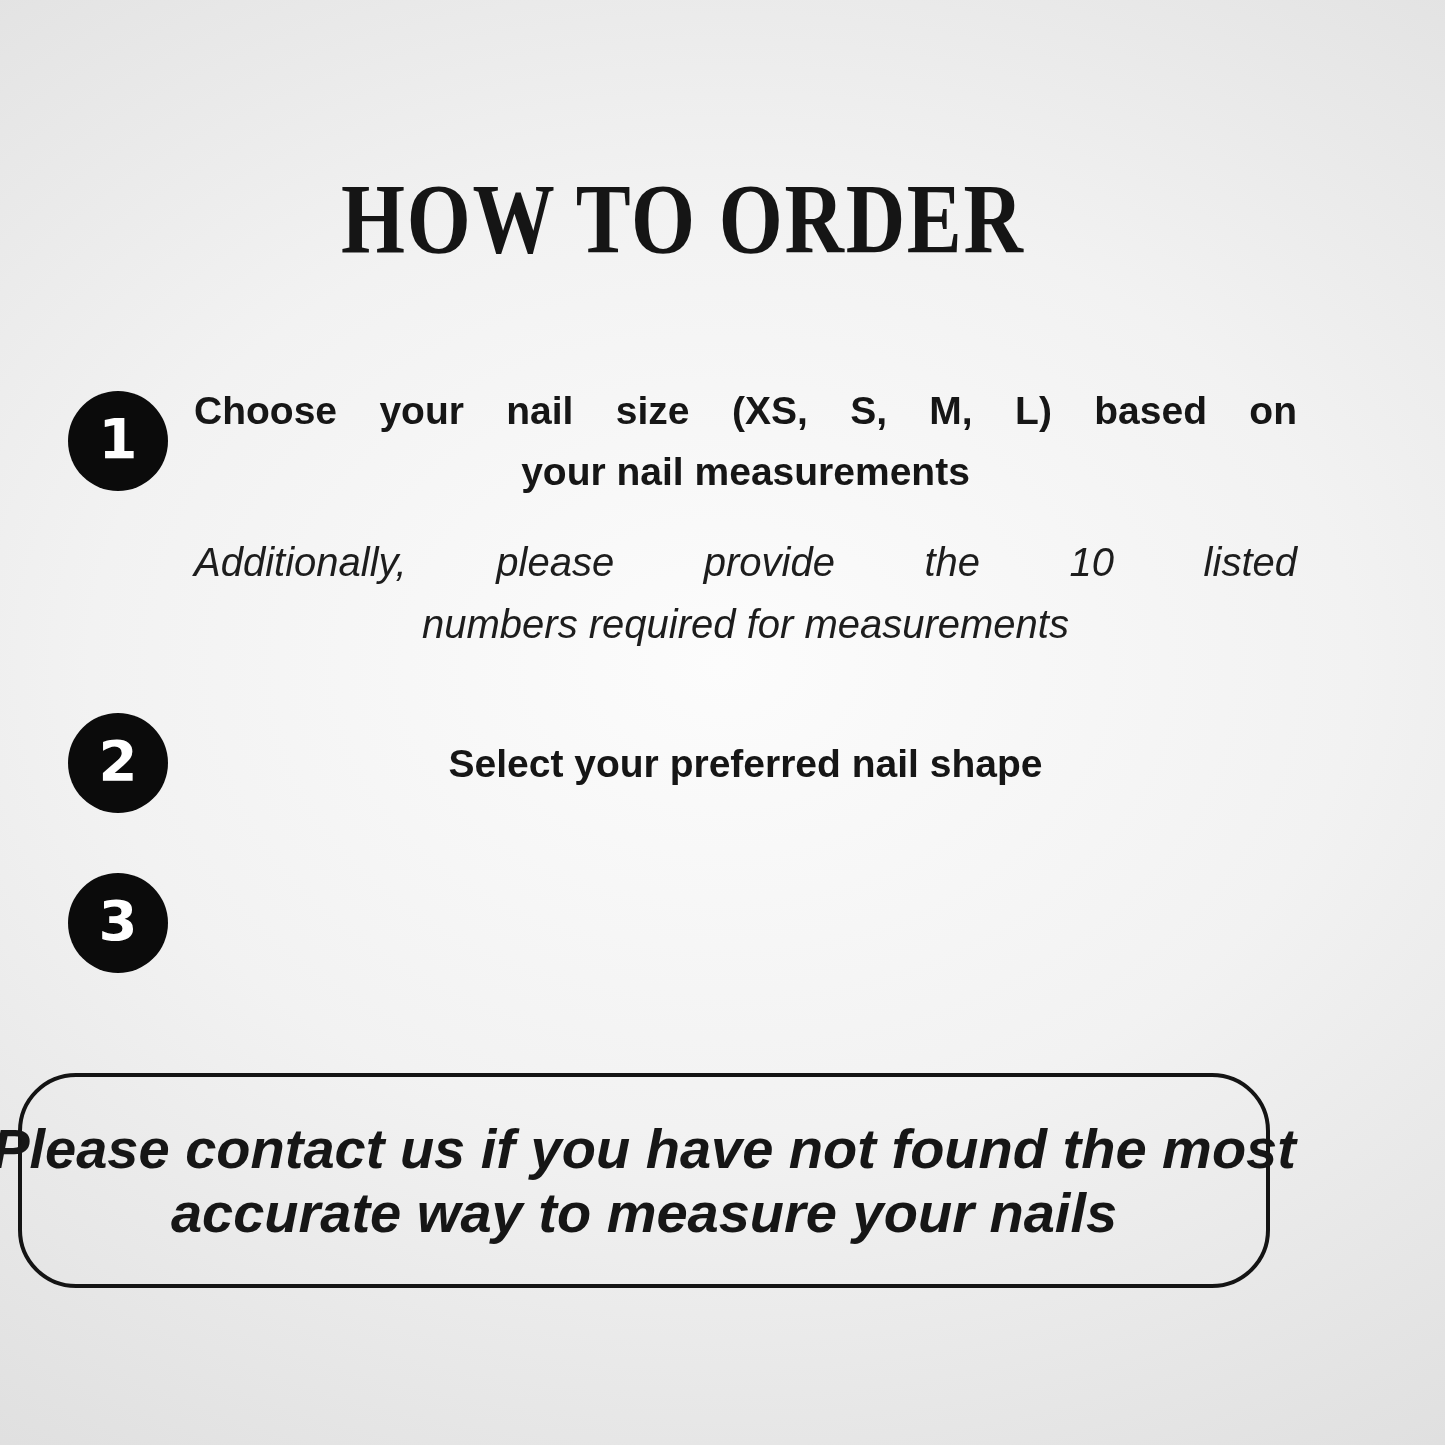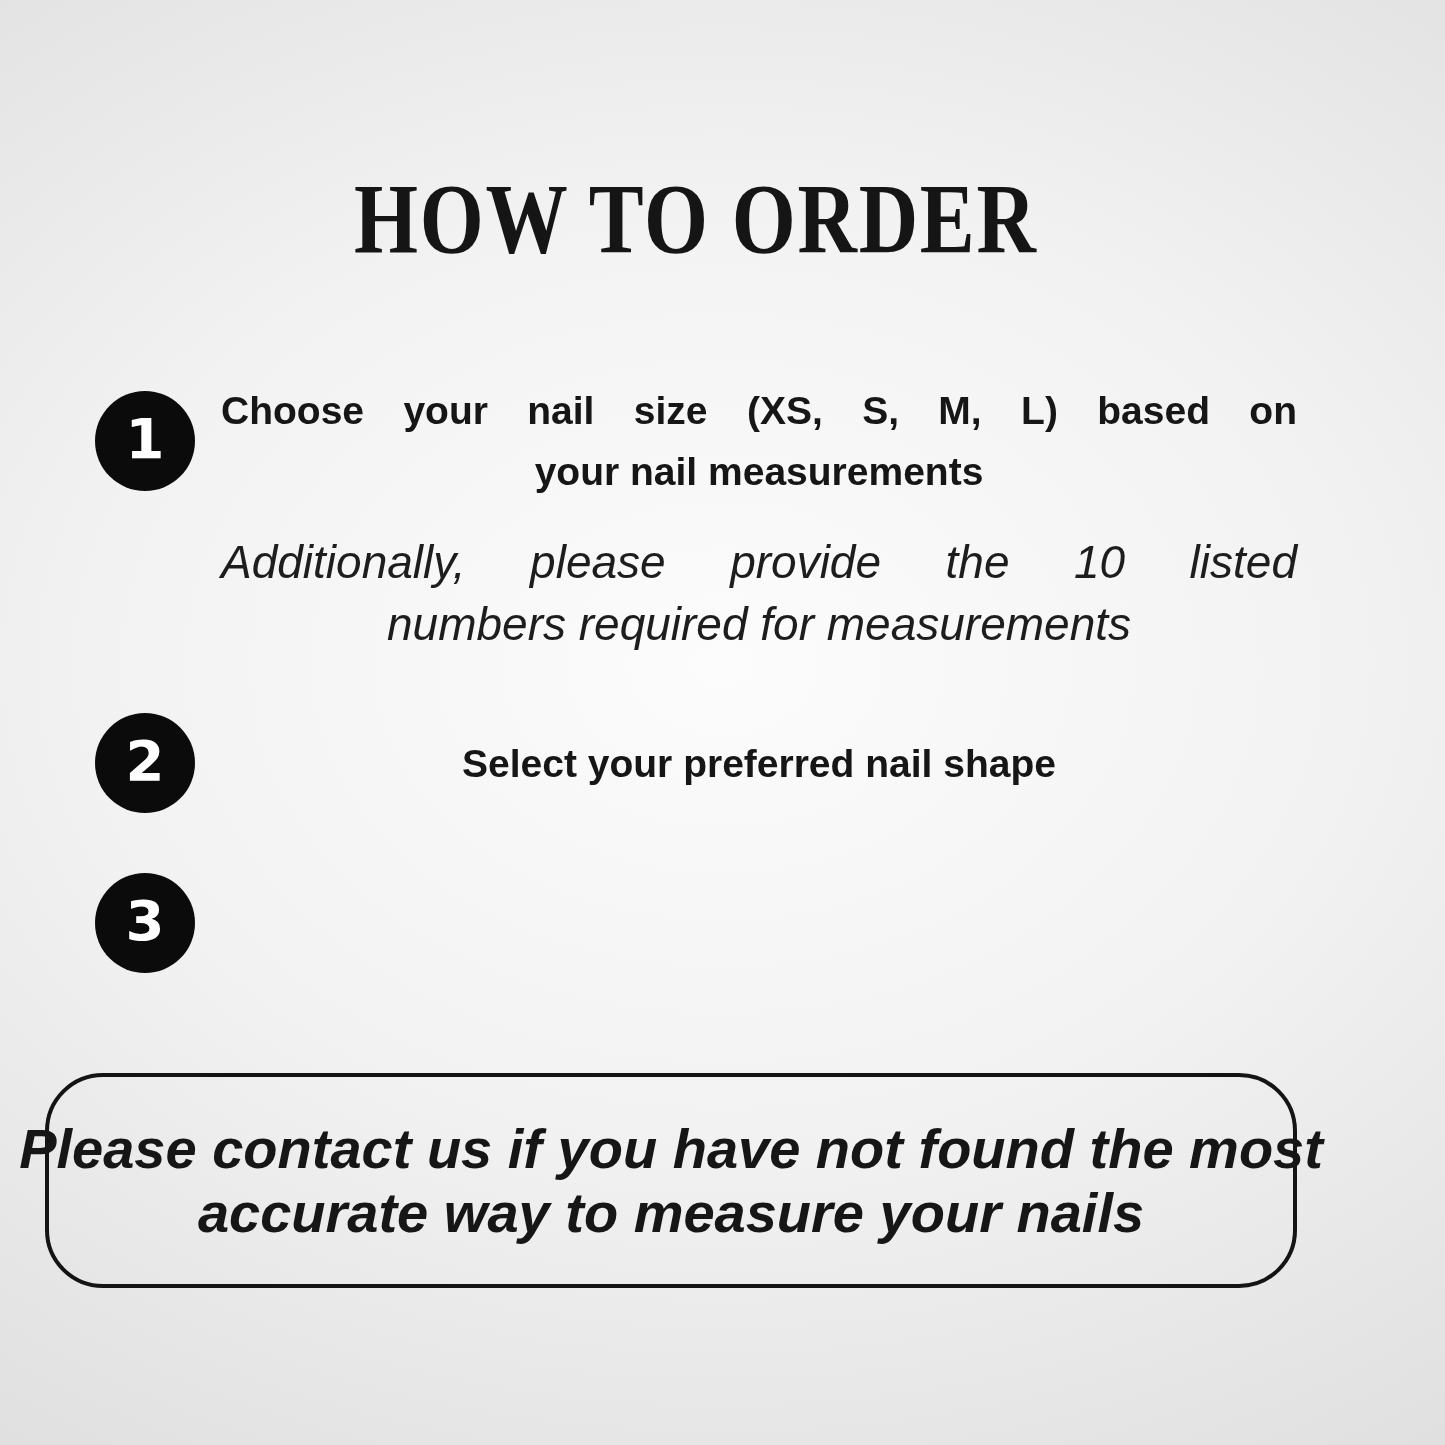--- a/index.html
+++ b/index.html
@@ -9,21 +9,21 @@
     overflow: hidden;
     background: radial-gradient(ellipse 115% 85% at 50% 46%,
                 #fcfcfc 0%, #f2f2f2 38%, #e2e2e2 72%, #d6d6d6 100%);
     font-family: "Liberation Sans", sans-serif;
     color: #141414;
   }
   .page {
     box-sizing: border-box;
     width: 1445px;
     height: 1031px;
-    padding: 168px 148px 0 95px;
+    padding: 168px 148px 0 68px;
   }
   .title {
     text-align: center;
     margin: 0 0 112px 0;
     line-height: 100px;
     height: 100px;
     white-space: nowrap;
   }
   .title-inner {
     display: inline-block;
@@ -64,21 +64,21 @@
     font-size: 39px;
     line-height: 61px;
     color: #161616;
   }
   .line-justify { text-align: justify; text-align-last: justify; white-space: nowrap; }
   .line-left    { text-align: center; }
   .step-note {
     margin: 29px 0 0 126px;
     font-style: italic;
     font-weight: normal;
-    font-size: 46px;
+    font-size: 40px;
     line-height: 62px;
     color: #1d1d1d;
   }
   .gap-step2 { margin-top: 58px; }
   .gap-step3 { margin-top: 60px; }
   .footer-box {
     box-sizing: border-box;
     margin: 100px -50px 0 -50px;
     width: 1252px;
     height: 215px;

